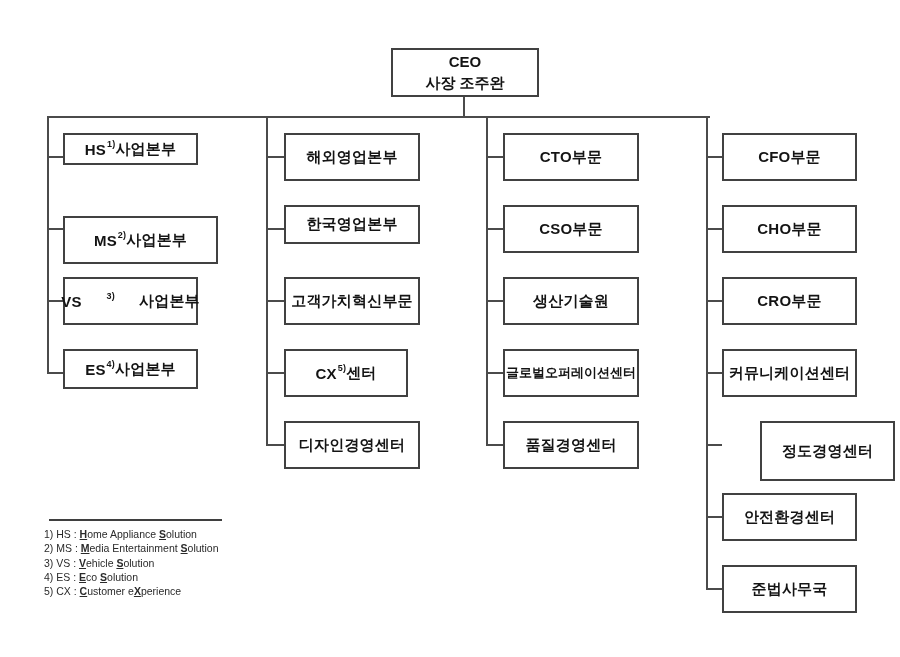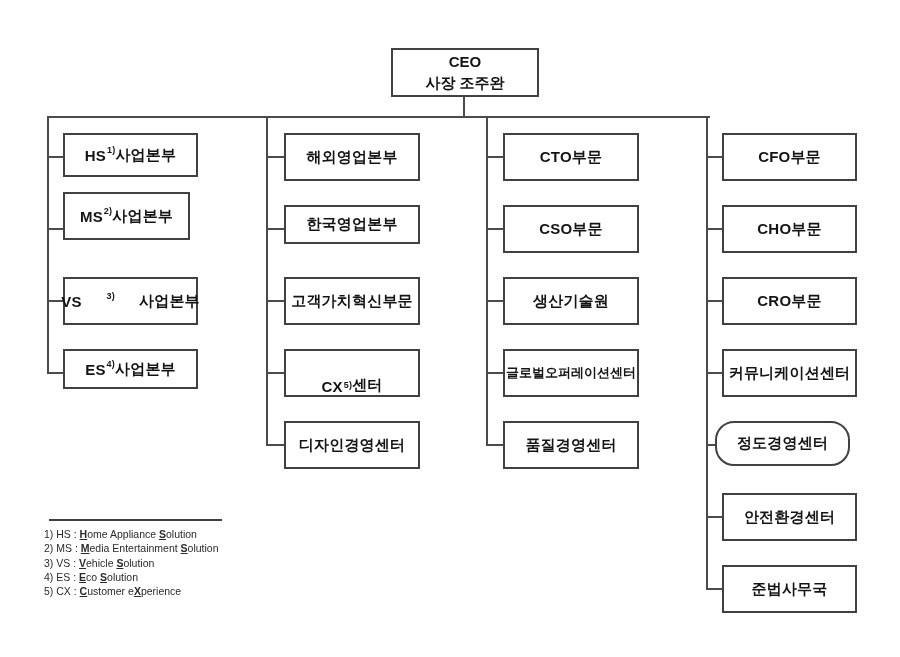--- a/index.html
+++ b/index.html
@@ -71,26 +71,26 @@
       <div class="cline" style="left: 706px; top: 156px; width: 16px; height: 2px;"></div>
       <div class="cline" style="left: 706px; top: 228px; width: 16px; height: 2px;"></div>
       <div class="cline" style="left: 706px; top: 300px; width: 16px; height: 2px;"></div>
       <div class="cline" style="left: 706px; top: 372px; width: 16px; height: 2px;"></div>
       <div class="cline" style="left: 706px; top: 444px; width: 16px; height: 2px;"></div>
       <div class="cline" style="left: 706px; top: 516px; width: 16px; height: 2px;"></div>
       <div class="cline" style="left: 706px; top: 588px; width: 16px; height: 2px;"></div>
     </div>
 
   <div id="columns">
-      <div class="org-box" style="left: 63px; top: 133px; width: 135px; height: 44px;">
+      <div class="org-box" style="left: 63px; top: 133px; width: 135px; height: 32px;">
         <span>HS</span>
         <span class="sup">1)</span>
         <span>사업본부</span>
       </div>
-      <div class="org-box" style="left: 63px; top: 192px; width: 127px; height: 48px;">
+      <div class="org-box" style="left: 63px; top: 216px; width: 155px; height: 48px;">
         <span>MS</span>
         <span class="sup">2)</span>
         <span>사업본부</span>
       </div>
       <div class="org-box" style="left: 63px; top: 277px; width: 135px; height: 48px; gap: 24px;">
         <span>VS</span>
         <span class="sup">3)</span>
         <span>사업본부</span>
       </div>
       <div class="org-box" style="left: 63px; top: 349px; width: 135px; height: 40px;">
@@ -100,21 +100,21 @@
       </div>
       <div class="org-box" style="left: 284px; top: 133px; width: 136px; height: 48px;">
         <span>해외영업본부</span>
       </div>
       <div class="org-box" style="left: 284px; top: 205px; width: 136px; height: 39px;">
         <span>한국영업본부</span>
       </div>
       <div class="org-box" style="left: 284px; top: 277px; width: 136px; height: 48px;">
         <span>고객가치혁신부문</span>
       </div>
-      <div class="org-box" style="left: 284px; top: 349px; width: 136px; height: 48px; align-items: flex-end;">
+      <div class="org-box" style="left: 284px; top: 349px; width: 124px; height: 48px;">
         <span>CX</span>
         <span class="sup">5)</span>
         <span>센터</span>
       </div>
       <div class="org-box" style="left: 284px; top: 421px; width: 136px; height: 48px;">
         <span>디자인경영센터</span>
       </div>
       <div class="org-box" style="left: 503px; top: 133px; width: 136px; height: 48px;">
         <span>CTO부문</span>
       </div>
@@ -135,21 +135,21 @@
       </div>
       <div class="org-box" style="left: 722px; top: 205px; width: 135px; height: 48px;">
         <span>CHO부문</span>
       </div>
       <div class="org-box" style="left: 722px; top: 277px; width: 135px; height: 48px;">
         <span>CRO부문</span>
       </div>
       <div class="org-box" style="left: 722px; top: 349px; width: 135px; height: 48px;">
         <span>커뮤니케이션센터</span>
       </div>
-      <div class="org-box" style="left: 715px; top: 421px; width: 135px; height: 45px; border-radius: 19px;">
+      <div class="org-box" style="left: 760px; top: 421px; width: 135px; height: 60px;">
         <span>정도경영센터</span>
       </div>
       <div class="org-box" style="left: 722px; top: 493px; width: 135px; height: 48px; text-align: center;">
         <span>안전환경센터</span>
       </div>
       <div class="org-box" style="left: 722px; top: 565px; width: 135px; height: 48px;">
         <span>준법사무국</span>
       </div>
     </div>
 

